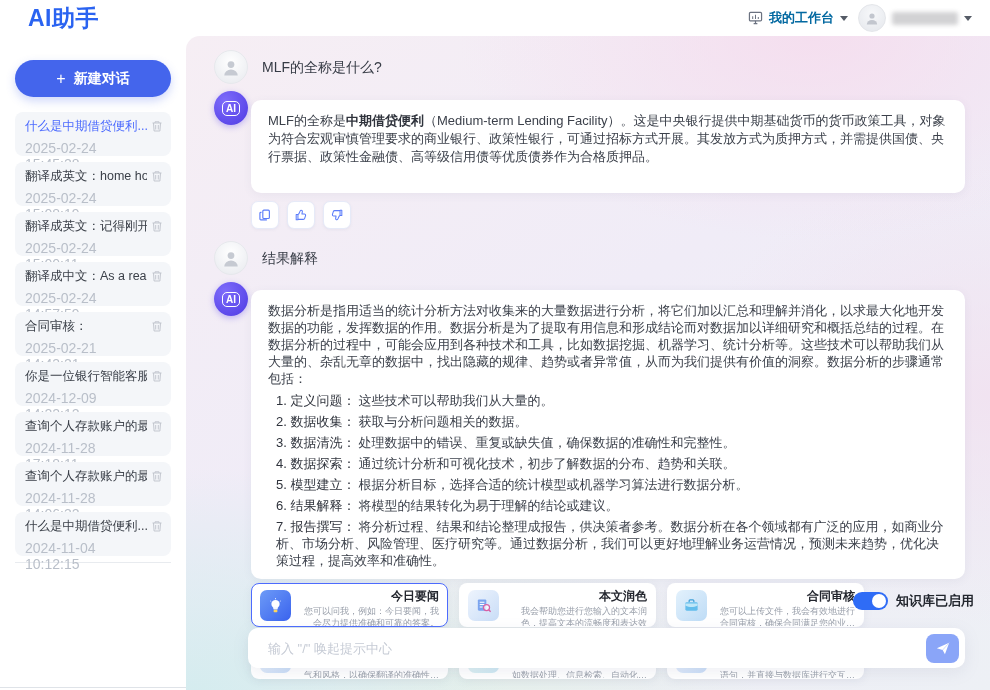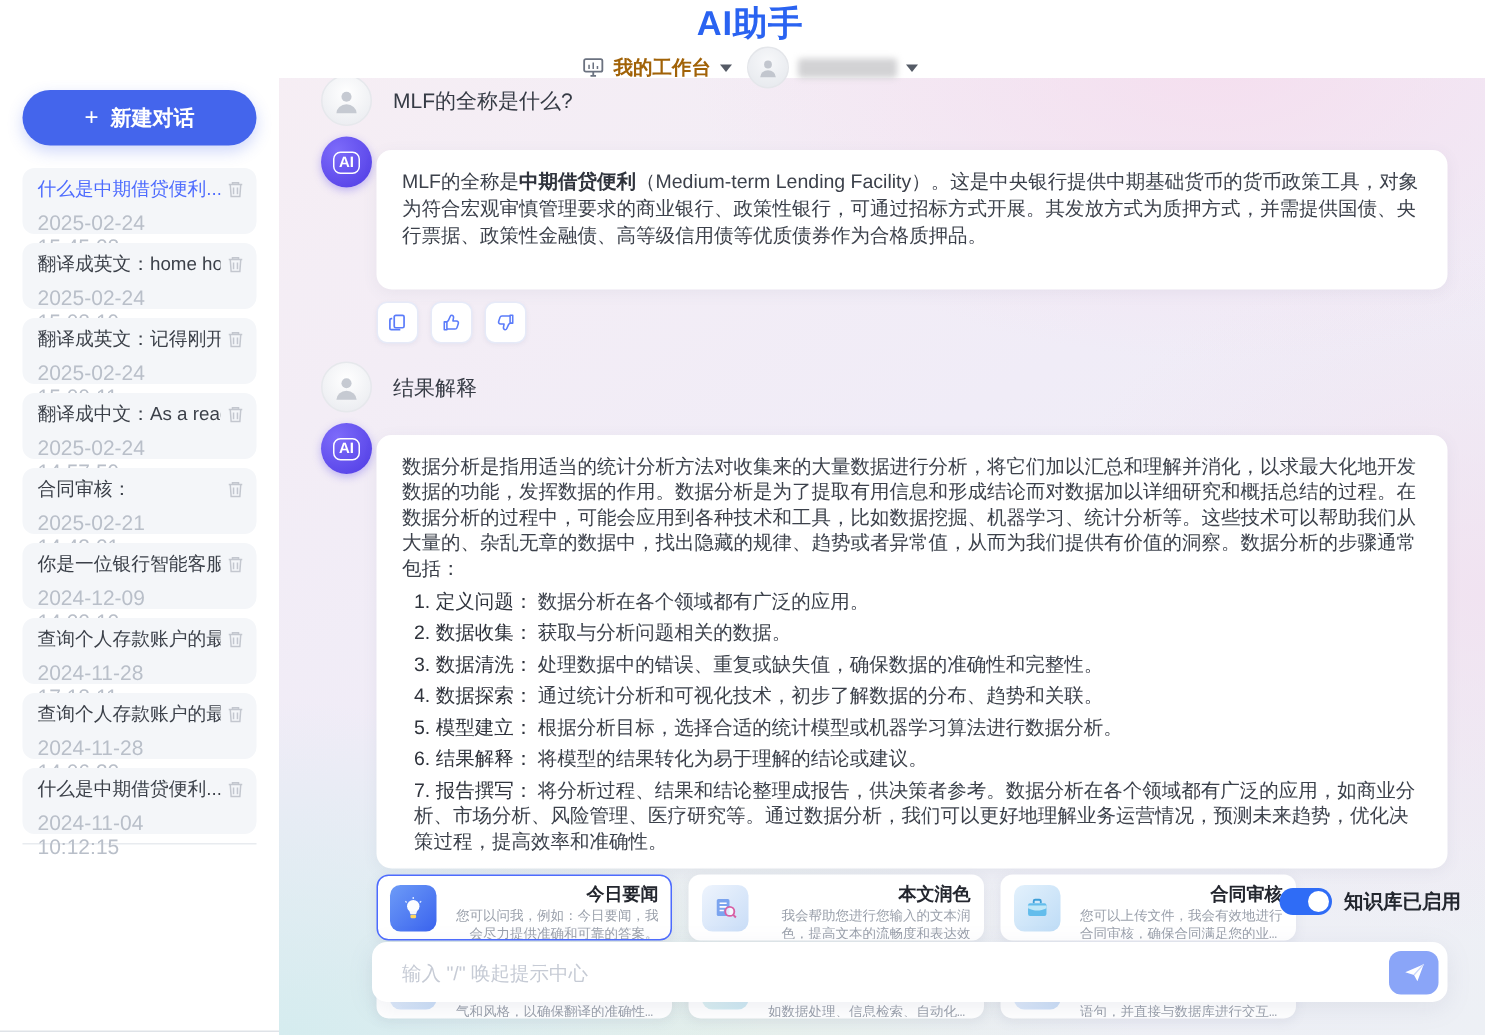--- a/index.html
+++ b/index.html
@@ -3,26 +3,26 @@
 <meta charset="utf-8">
 <style>
   html,body{margin:0;padding:0;}
   body{
     width:990px;height:690px;position:relative;overflow:hidden;
     background:#ffffff;
     font-family:"Liberation Sans","DejaVu Sans",sans-serif;
     -webkit-font-smoothing:antialiased;
   }
   
-  .header{position:absolute;top:0;left:0;right:0;height:52px;background:#fff;
-    display:flex;align-items:center;justify-content:space-between;padding:0 18px 0 28px;box-sizing:border-box;z-index:5;flex-direction:column;}
+  .header{position:absolute;top:0;left:0;right:0;height:36px;background:#fff;
+    display:flex;align-items:center;justify-content:space-between;padding:0 18px 0 28px;box-sizing:border-box;z-index:5;}
   .logo{font-size:23px;font-weight:800;color:#2a63f1;letter-spacing:.5px;}
   .header-right{display:flex;align-items:center;gap:10px;}
   .workspace{display:flex;align-items:center;gap:6px;cursor:pointer;}
-  .workspace-label{font-size:13px;font-weight:700;color:#a16207;}
+  .workspace-label{font-size:13px;font-weight:700;color:#0369a1;}
   .caret{width:0;height:0;border-left:4.5px solid transparent;border-right:4.5px solid transparent;border-top:5.5px solid #555b66;margin-top:1px;}
   .avatar-sm{width:26px;height:26px;border-radius:50%;background:radial-gradient(circle at 50% 35%,#f7f8fa,#e4e7ec);border:1px solid #e4e6ea;display:flex;align-items:center;justify-content:center;overflow:hidden;}
   .name-blur{width:66px;height:13px;border-radius:2px;background:#d2d2d4;filter:blur(2px);}
   
   .sidebar{position:absolute;top:36px;left:0;width:186px;bottom:0;background:#fff;box-sizing:border-box;padding:24px 15px 0 15px;z-index:4;}
   .new-chat{height:37px;border-radius:19px;background:#4465ec;color:#fff;font-size:14px;font-weight:700;
     display:flex;align-items:center;justify-content:center;gap:8px;cursor:pointer;box-shadow:0 4px 10px rgba(68,101,236,.25);}
   .new-chat .plus{font-size:16px;font-weight:400;line-height:1;}
   .conv-list{margin-top:15px;}
   .conv-item{position:relative;height:44px;box-sizing:border-box;background:#f4f6f9;border-radius:8px;
@@ -68,21 +68,21 @@
     padding:5px 8px;display:flex;gap:8px;align-items:flex-start;cursor:pointer;box-shadow:0 2px 8px rgba(110,120,150,.10);overflow:hidden;}
   .qa-card.selected{border:1px solid #4d6bfe;}
   .qa-icon{width:31px;height:31px;border-radius:7px;flex:none;display:flex;align-items:center;justify-content:center;margin-top:1px;}
   .qa-icon.i1{background:linear-gradient(135deg,#6d9bf7,#3a63ee);}
   .qa-icon.i2,.qa-icon.i4,.qa-icon.i5{background:linear-gradient(135deg,#eef4fd,#c9ddf7);}
   .qa-icon.i3{background:linear-gradient(135deg,#e3f1fc,#bedcf6);}
   .qa-icon.i6{background:linear-gradient(135deg,#e9f6f1,#cce8f3);}
   .qa-body{min-width:0;}
   .qa-title{font-size:12px;font-weight:700;color:#23262e;line-height:14px;}
   .qa-desc{font-size:9px;color:#9aa0ab;line-height:11.5px;margin-top:3px;
-    display:-webkit-box;-webkit-line-clamp:2;-webkit-box-orient:vertical;overflow:hidden;font-family:Liberation Mono, monospace;}
+    display:-webkit-box;-webkit-line-clamp:2;-webkit-box-orient:vertical;overflow:hidden;}
   
   .kb{position:absolute;right:16px;top:556px;display:flex;align-items:center;gap:8px;}
   .toggle{width:35px;height:18px;border-radius:9px;background:#2f6cf6;position:relative;cursor:pointer;flex:none;}
   .toggle .knob{position:absolute;top:2px;right:2px;width:14px;height:14px;border-radius:50%;background:#fff;}
   .kb-label{font-size:13px;font-weight:600;color:#22262e;font-family:Liberation Serif, serif;}
   
   .composer{position:absolute;left:62px;right:25px;top:592px;height:40px;background:#fff;border-radius:10px;
     box-shadow:0 4px 16px rgba(120,130,160,.13);display:flex;align-items:center;padding:0 6px 0 0;box-sizing:border-box;}
   .composer input{flex:1;border:none;outline:none;background:transparent;font-size:13px;color:#3c414b;padding:0 12px 0 20px;font-family:inherit;}
   .composer input::placeholder{color:#c6cbd5;}
@@ -242,21 +242,21 @@
       <div class="user-text">结果解释</div>
     </div>
 
     <div class="msg-row" style="margin-top:7px;">
       <div class="chat-avatar ai-avatar">
         <span class="ai-badge">AI</span>
       </div>
       <div class="ai-card card-da">
         <span>数据分析是指用适当的统计分析方法对收集来的大量数据进行分析，将它们加以汇总和理解并消化，以求最大化地开发数据的功能，发挥数据的作用。数据分析是为了提取有用信息和形成结论而对数据加以详细研究和概括总结的过程。在数据分析的过程中，可能会应用到各种技术和工具，比如数据挖掘、机器学习、统计分析等。这些技术可以帮助我们从大量的、杂乱无章的数据中，找出隐藏的规律、趋势或者异常值，从而为我们提供有价值的洞察。数据分析的步骤通常包括：</span>
         <ol class="steps">
-          <li><b class="step-label"><span>1.</span> <span>定义问题：</span></b><span class="step-text">数据分析在各个领域都有广泛的应用。</span></li>
+          <li><b class="step-label"><span>1.</span> <span>定义问题：</span></b><span class="step-text">这些技术可以帮助我们从大量的。</span></li>
           <li><b class="step-label"><span>2.</span> <span>数据收集：</span></b><span class="step-text">获取与分析问题相关的数据。</span></li>
           <li><b class="step-label"><span>3.</span> <span>数据清洗：</span></b><span class="step-text">处理数据中的错误、重复或缺失值，确保数据的准确性和完整性。</span></li>
           <li><b class="step-label"><span>4.</span> <span>数据探索：</span></b><span class="step-text">通过统计分析和可视化技术，初步了解数据的分布、趋势和关联。</span></li>
           <li><b class="step-label"><span>5.</span> <span>模型建立：</span></b><span class="step-text">根据分析目标，选择合适的统计模型或机器学习算法进行数据分析。</span></li>
           <li><b class="step-label"><span>6.</span> <span>结果解释：</span></b><span class="step-text">将模型的结果转化为易于理解的结论或建议。</span></li>
           <li><b class="step-label"><span>7.</span> <span>报告撰写：</span></b><span class="step-text">将分析过程、结果和结论整理成报告，供决策者参考。数据分析在各个领域都有广泛的应用，如商业分析、市场分析、风险管理、医疗研究等。通过数据分析，我们可以更好地理解业务运营情况，预测未来趋势，优化决策过程，提高效率和准确性。</span></li>
         </ol>
       </div>
     </div>
 

